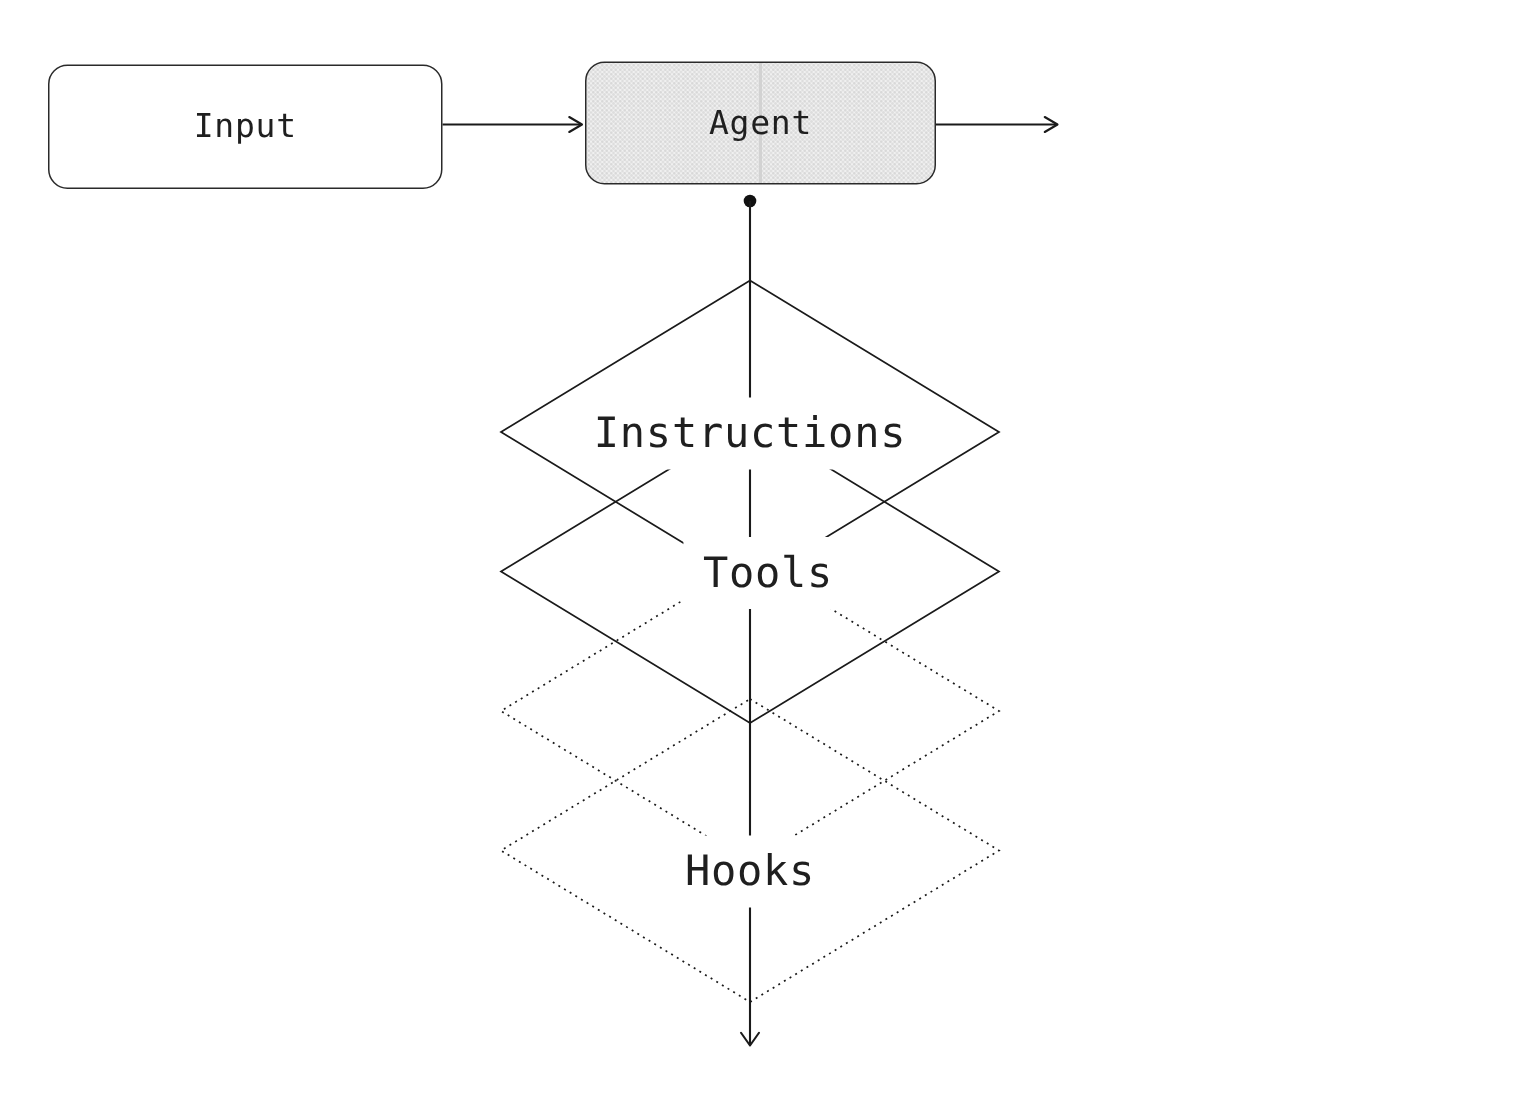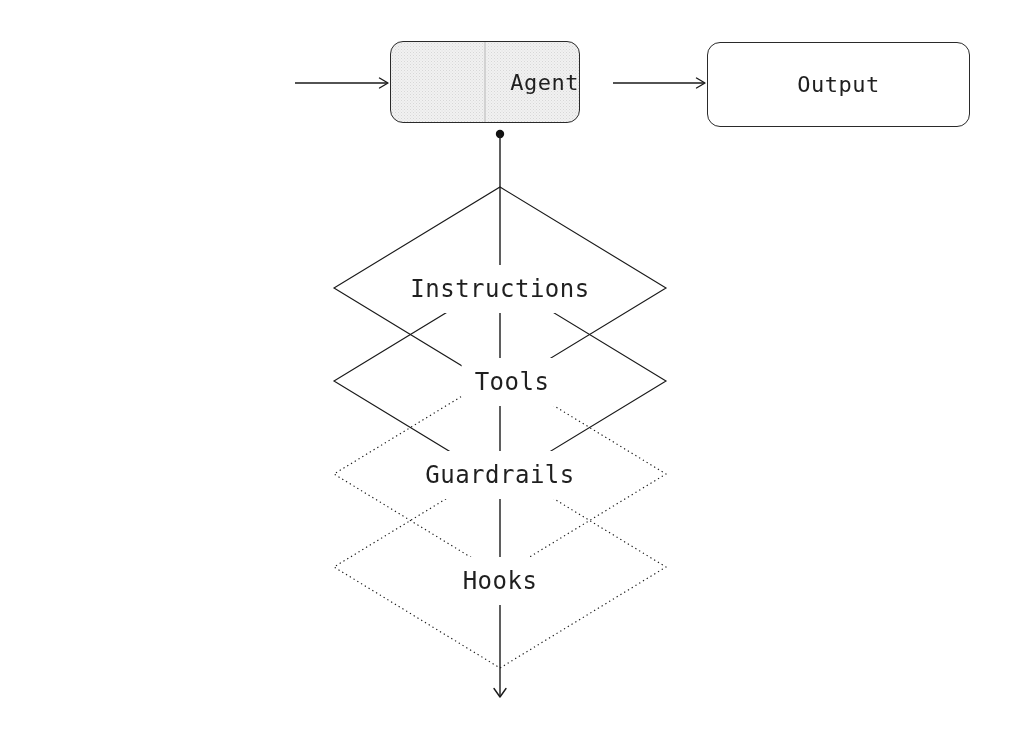--- a/index.html
+++ b/index.html
@@ -43,42 +43,42 @@
     fill: none;
     stroke-linejoin: round;
     stroke-linecap: round;
   }
   .layer-label {
     position: absolute;
     z-index: 2;
     transform: translate(-50%, -50%);
     background: #ffffff;
     padding: 11px 13px;
-    font-size: 24px;
+    font-size: 28px;
     line-height: 26px;
     letter-spacing: 0.5px;
     white-space: nowrap;
     color: #1f1f1f;
   }
   .node {
     position: absolute;
     z-index: 3;
     box-sizing: border-box;
     border: 1.8px solid #2a2a2a;
     border-radius: 13px;
     background: #ffffff;
     display: flex;
     align-items: center;
     justify-content: center;
     font-size: 22px;
     letter-spacing: 0.5px;
     color: #1f1f1f;
   }
   .node-input  { left: 32px;  top: 43px; width: 263px; height: 83px; }
-  .node-agent  { left: 390px; top: 41px; width: 190px; height: 82px; justify-content: flex-end; }
+  .node-agent  { left: 390px; top: 41px; width: 234px; height: 82px; }
   .node-output { left: 707px; top: 42px; width: 263px; height: 85px; }
   .node-agent {
     background-image:
       linear-gradient(to right,
         rgba(0,0,0,0) calc(50% - 0.7px),
         #d2d2d2 calc(50% - 0.7px),
         #d2d2d2 calc(50% + 0.7px),
         rgba(0,0,0,0) calc(50% + 0.7px)),
       radial-gradient(#d7d7d7 0.8px, rgba(0,0,0,0) 0.9px),
       radial-gradient(#dddddd 0.8px, rgba(0,0,0,0) 0.9px);
@@ -105,23 +105,22 @@
     <polyline class="arrowhead" points="494,688.5 500,697 506,688.5"></polyline>
 
     <polygon class="diamond" points="500,187 666,288 500,389 334,288"></polygon>
     <polygon class="diamond" points="500,280 666,381 500,482 334,381"></polygon>
     <polygon class="diamond dotted" points="500,373 666,474 500,575 334,474"></polygon>
     <polygon class="diamond dotted" points="500,466 666,567 500,668 334,567"></polygon>
   </svg>
 
   <span class="layer-label" style="left:500px; top:289px;">Instructions</span>
   <span class="layer-label" style="left:512px; top:382px;">Tools</span>
-  <span class="layer-label" style="left:500px; top:475px;">Guardrails</span>
   <span class="layer-label" style="left:500px; top:581px;">Hooks</span>
 
+  <div class="node node-input">
+    <span>Input</span>
+  </div>
   <div class="node node-agent">
     <span>Agent</span>
-  </div>
-  <div class="node node-output">
-    <span>Output</span>
   </div>
 
 </div>
 
 </body></html>

